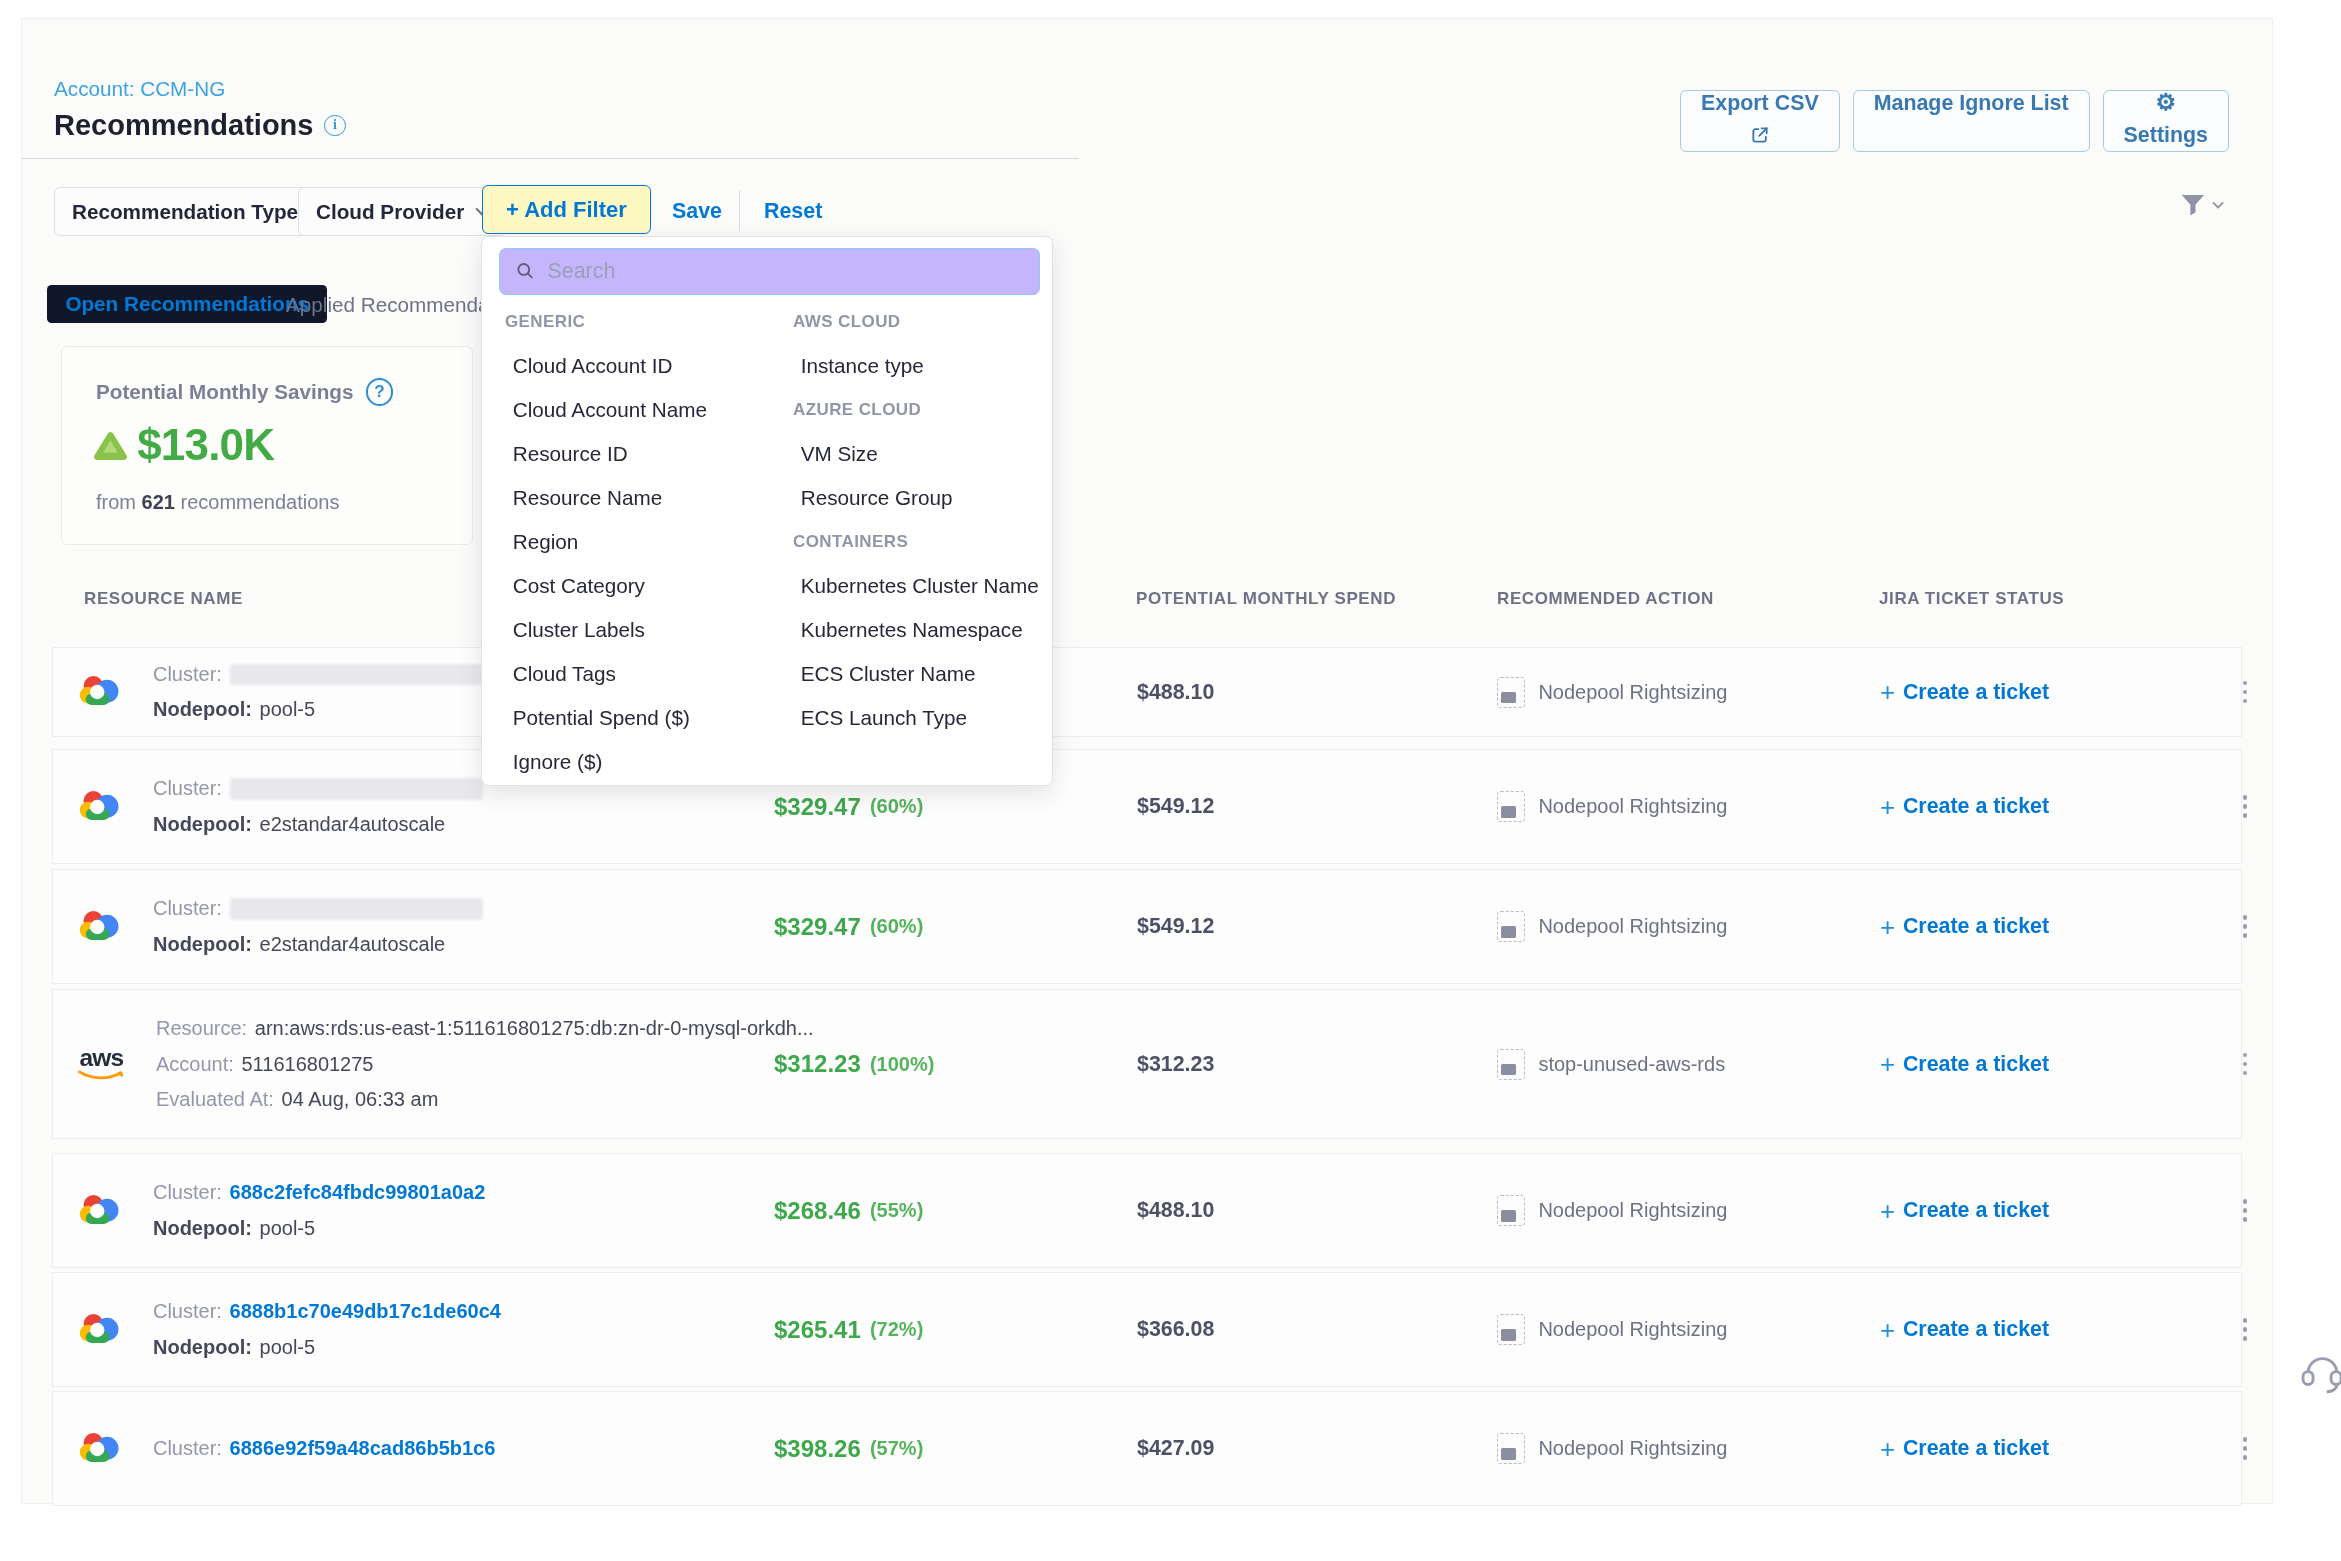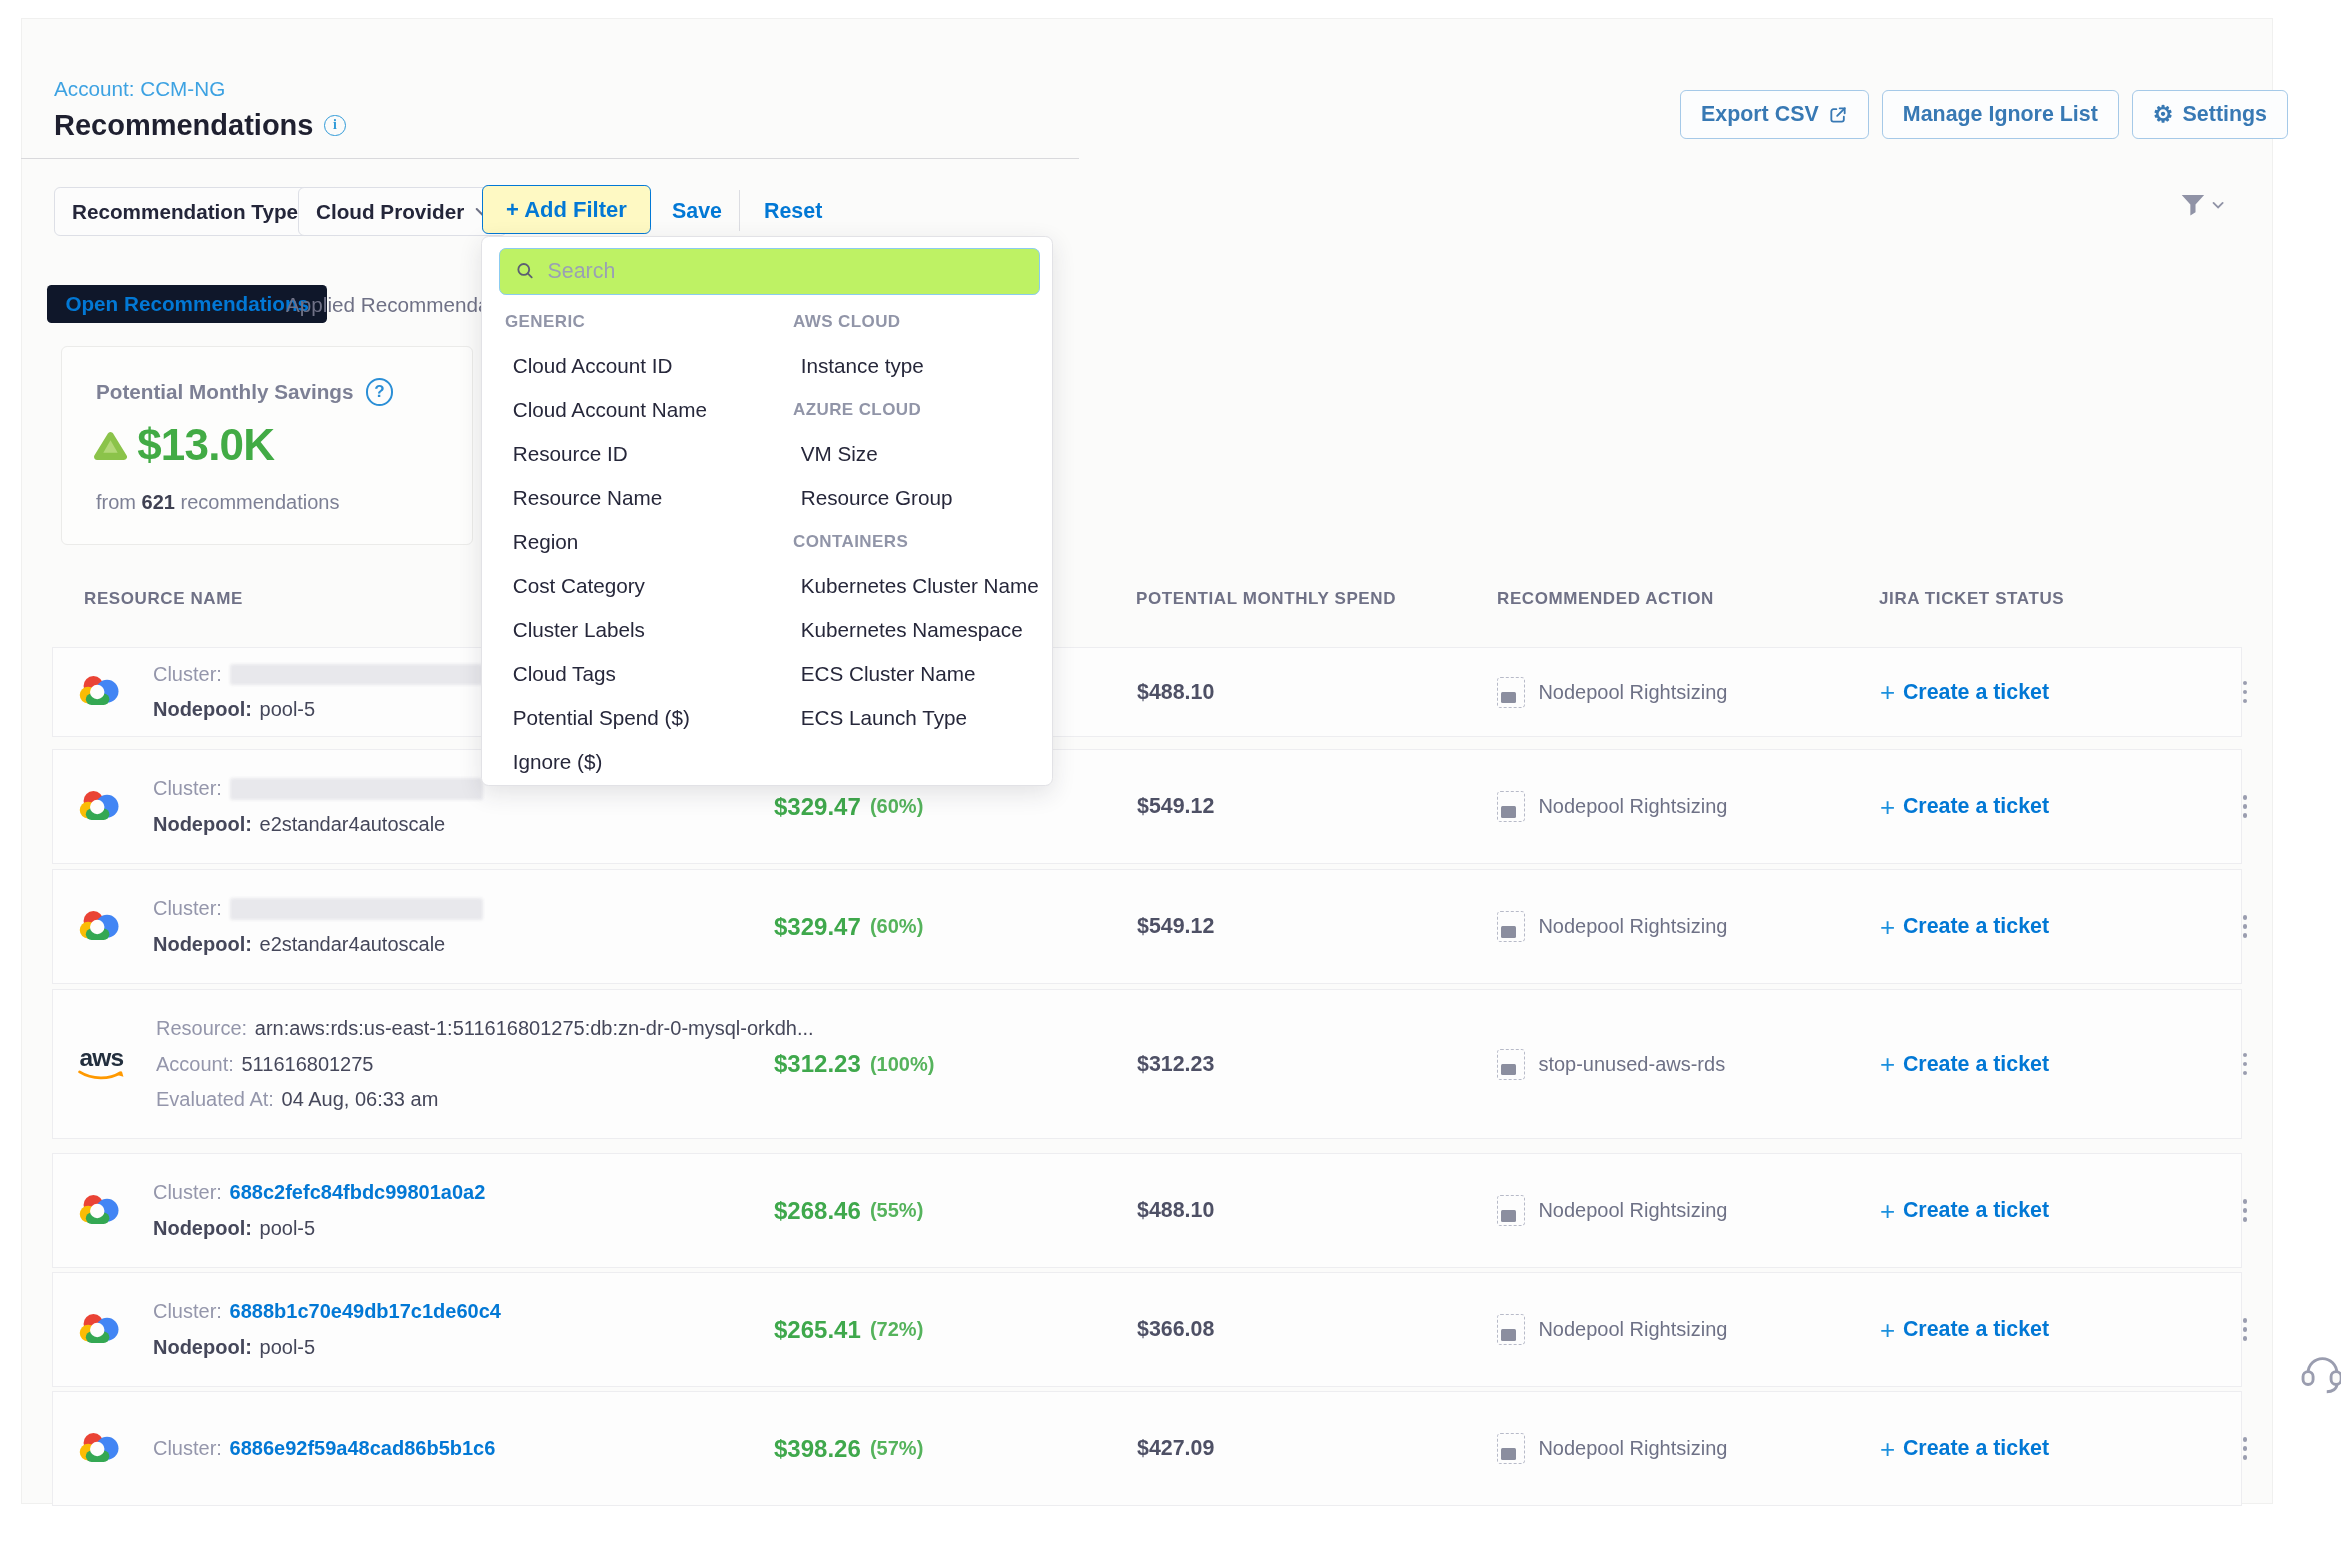--- a/index.html
+++ b/index.html
@@ -15,23 +15,23 @@
   .account-link { left:54px; top:77px; font-size:20.7px; color:#3da2e2; cursor:pointer; }
   .page-title-row { left:54px; top:109px; display:flex; align-items:center; gap:10.7px; }
   .page-title { font-size:29px; font-weight:bold; color:#1f2030; }
   .info-ic { width:21.4px; height:21.4px; border:1.5px solid #2f9ad8; border-radius:50%;
              color:#2f9ad8; font-size:13.8px; font-weight:bold; display:flex;
              align-items:center; justify-content:center; font-family:"Liberation Serif",serif; }
   .header-divider { left:21.4px; top:158px; width:1058px; height:0.8px; background:#d9d9dc; }
 
   
   .top-btns { left:1680px; top:90px; display:flex; gap:13px; }
-  .blue-outline-btn { height:49px; border:1.5px solid #a5c9e8; border-radius:6.1px; background:#fcfdfe;
+  .blue-outline-btn { height:62px; border:1.5px solid #a5c9e8; border-radius:6.1px; background:#fcfdfe;
                       color:#3879b4; font-weight:bold; font-size:21.4px; display:flex; align-items:center;
-                      gap:9.2px; padding:0 20px; cursor:pointer; white-space:nowrap; }
+                      gap:9.2px; padding:0 20px; cursor:pointer; white-space:nowrap;flex-direction:column; }
   .gear { font-size:23px; line-height:1; }
 
   
   .filter-pill { height:49px; background:#fcfcfc; border:1.5px solid #dddfe6; border-radius:6.1px;
                  display:flex; align-items:center; gap:10.7px; padding:0 17px; font-size:20.7px;
                  font-weight:bold; color:#24263a; cursor:pointer; }
   #recommendation-type { left:54px; top:187px; }
   #cloud-provider { left:298px; top:187px; }
   .add-filter-btn { left:482px; top:185px; height:49px; border:1.9px solid #0278d5; border-radius:6.1px;
                     background:#fef9c3; color:#0278d5; font-size:22px; font-weight:bold;
@@ -89,21 +89,21 @@
   .kebab-cell i { width:4.6px; height:4.6px; border-radius:50%; background:#9a9daf; }
 
   
   .aws-logo { display:flex; flex-direction:column; align-items:center; width:54px; }
   .aws-logo .aws-txt { font-size:24.5px; font-weight:bold; color:#232f3e; letter-spacing:-0.8px; line-height:0.9; }
 
   
   .dropdown { left:481px; top:236px; width:572px; height:550px; background:#ffffff;
               border:0.8px solid #e2e2e6; border-radius:7.7px; box-shadow:0 7.7px 23px rgba(40,41,61,.12);
               z-index:10; }
-  .search-wrap { position:absolute; left:17px; top:10.7px; right:12.2px; height:47px; background:#bef264;
+  .search-wrap { position:absolute; left:17px; top:10.7px; right:12.2px; height:47px; background:#c4b5fd;
                  border:1.9px solid #8bccf1; border-radius:6.9px; display:flex; align-items:center;
                  gap:12.2px; padding:0 15.3px; }
   .search-wrap input { border:none; outline:none; background:transparent; font-size:21.4px;
                        font-family:"Liberation Sans",sans-serif; color:#45475a; width:100%; }
   .search-wrap input::placeholder { color:#9aa0b4; }
   .dd-grid { position:absolute; left:23px; top:63px; right:7.7px; display:grid;
              grid-template-columns:288px 1fr; grid-auto-rows:44px; align-items:center; }
   .dd-head { font-size:17px; font-weight:bold; color:#9195a8; letter-spacing:0.4px; }
   .dd-item { font-size:20.7px; color:#26273a; padding-left:7.7px; cursor:pointer; white-space:nowrap; }
 

